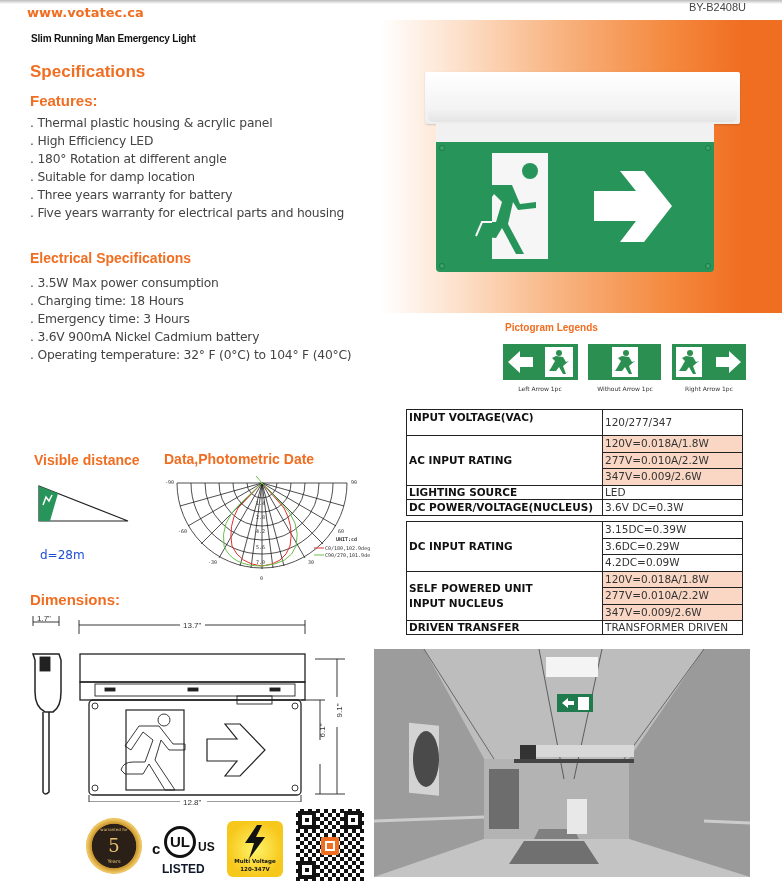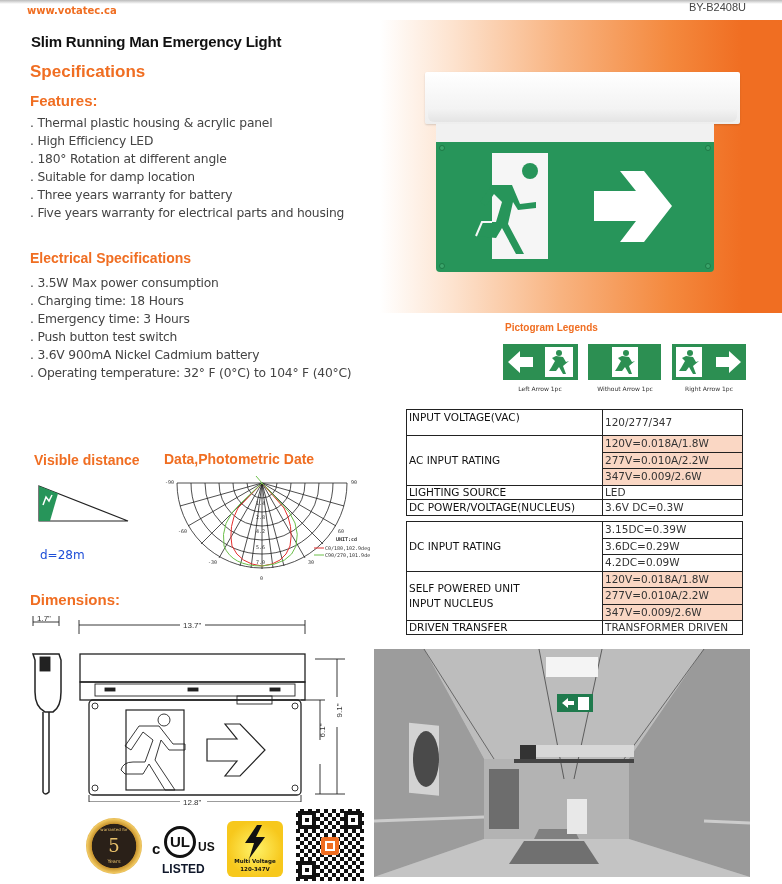--- a/index.html
+++ b/index.html
@@ -1,41 +1,41 @@
 <!DOCTYPE html>
 <html><head>
 <meta charset="utf-8">
 <style>
   *{box-sizing:border-box;margin:0;padding:0}
   body{width:782px;height:884px;background:#fff;position:relative;overflow:hidden;font-family:"DejaVu Sans",sans-serif;color:#333}
   .topbar{position:absolute;left:0;top:0;width:782px;height:4px;background:linear-gradient(#bbb,#fff)}
   .abs{position:absolute}
-  .url{left:27px;top:5px;font-size:10px;font-weight:bold;color:#f06e22;font-family:"DejaVu Sans",sans-serif}
+  .url{left:27px;top:5px;font-size:13px;font-weight:bold;color:#f06e22;font-family:"DejaVu Sans",sans-serif}
   .model{right:36px;top:1px;font-size:11px;color:#444;font-family:"Liberation Sans",sans-serif}
   .hero{left:380px;top:20px;width:402px;height:293px;background:linear-gradient(90deg,#fff 0%,#fde3cf 18%,#f8b380 45%,#f4893e 72%,#f06e22 90%,#f06e22 100%)}
-  .title{left:31px;top:33px;font-size:15px;font-weight:bold;color:#111;font-family:"Liberation Sans",sans-serif;letter-spacing:-0.2px}
+  .title{left:31px;top:33px;font-size:10px;font-weight:bold;color:#111;font-family:"Liberation Sans",sans-serif;letter-spacing:-0.2px}
   .h-orange{color:#f06e22;font-weight:bold;font-family:"Liberation Sans",sans-serif}
   .spec{left:30px;top:62px;font-size:17px}
   .features{left:30px;top:92px;font-size:15px}
   .elec{left:30px;top:250px;font-size:14px}
   ul.list{list-style:none;font-size:12.3px;color:#444;line-height:17.9px;font-family:"DejaVu Sans",sans-serif;letter-spacing:-0.2px}
   .feat-list{left:30px;top:115px}
   .elec-list{left:30px;top:275px}
   
   .housing{left:425px;top:72px;width:315px;height:52px;background:linear-gradient(#fff,#eee);border-radius:2px;box-shadow:0 1px 2px rgba(0,0,0,.15)}
   .housing .lip{position:absolute;left:3px;right:3px;top:36px;height:14px;background:linear-gradient(#f4f4f4,#e4e4e4);border-radius:0 0 6px 6px}
   .panel{left:436px;top:142px;width:278px;height:130px;background:#27955a;border-radius:0 0 4px 4px}
   .screw{position:absolute;width:6px;height:6px;border-radius:50%;background:#3aa56b;border:1px solid #1d7a46}
   .pict-title{left:505px;top:322px;font-size:10px}
   .pict{top:344px;height:36px;background:#2c8f52}
   .pict-label{top:385px;font-size:6px;color:#333;text-align:center;width:80px}
   
   table.spec-table{position:absolute;left:406px;top:409px;border-collapse:collapse;font-family:"DejaVu Sans",sans-serif}
   .spec-table td{border:1px solid #222;font-size:10.5px;padding:0 2px;color:#333;height:16.5px;line-height:15px}
-  .spec-table td.lbl{width:196px;font-weight:normal;color:#111;font-size:10.5px}
+  .spec-table td.lbl{width:196px;font-weight:bold;color:#111;font-size:10.5px}
   .spec-table td.val{width:140px}
   .spec-table td.pink{background:#fad7c4}
   .spec-table tr.sep td{border:none;height:6px;padding:0}
   .vis-title{left:34px;top:452px;font-size:14px}
   .photo-title{left:164px;top:451px;font-size:14px}
   .dtext{left:40px;top:548px;font-size:12px;color:#1d4ed8}
   .dim-title{left:30px;top:591px;font-size:15px}
   .dimtxt{font-size:8px;color:#333;font-family:"Liberation Sans",sans-serif}
   .corridor{left:374px;top:649px;width:376px;height:228px;background:#9a9a9a;overflow:hidden}
   .badge{position:absolute}
@@ -78,21 +78,20 @@
   <li>. Suitable for damp location</li>
   <li>. Three years warranty for battery</li>
   <li>. Five years warranty for electrical parts and housing</li>
 </ul>
 
 <div class="abs elec h-orange">Electrical Specifications</div>
 <ul class="abs list elec-list">
   <li>. 3.5W Max power consumption</li>
   <li>. Charging time: 18 Hours</li>
   <li>. Emergency time: 3 Hours</li>
-  <li>. Push button test switch</li>
   <li>. 3.6V 900mA Nickel Cadmium battery</li>
   <li>. Operating temperature: 32° F (0°C) to 104° F (40°C)</li>
 </ul>
 
 <div class="abs pict-title h-orange">Pictogram Legends</div>
 <div class="abs pict" style="left:503px;width:75px">
   <svg width="75" height="36" viewBox="0 0 75 36">
     <path d="M5 18 L17 7 V13 H30 V23 H17 V29 Z" fill="#fff"></path>
     <rect x="42" y="3" width="28" height="30" fill="#fff"></rect>
     <circle cx="56" cy="9" r="3" fill="#2c8f52"></circle>

